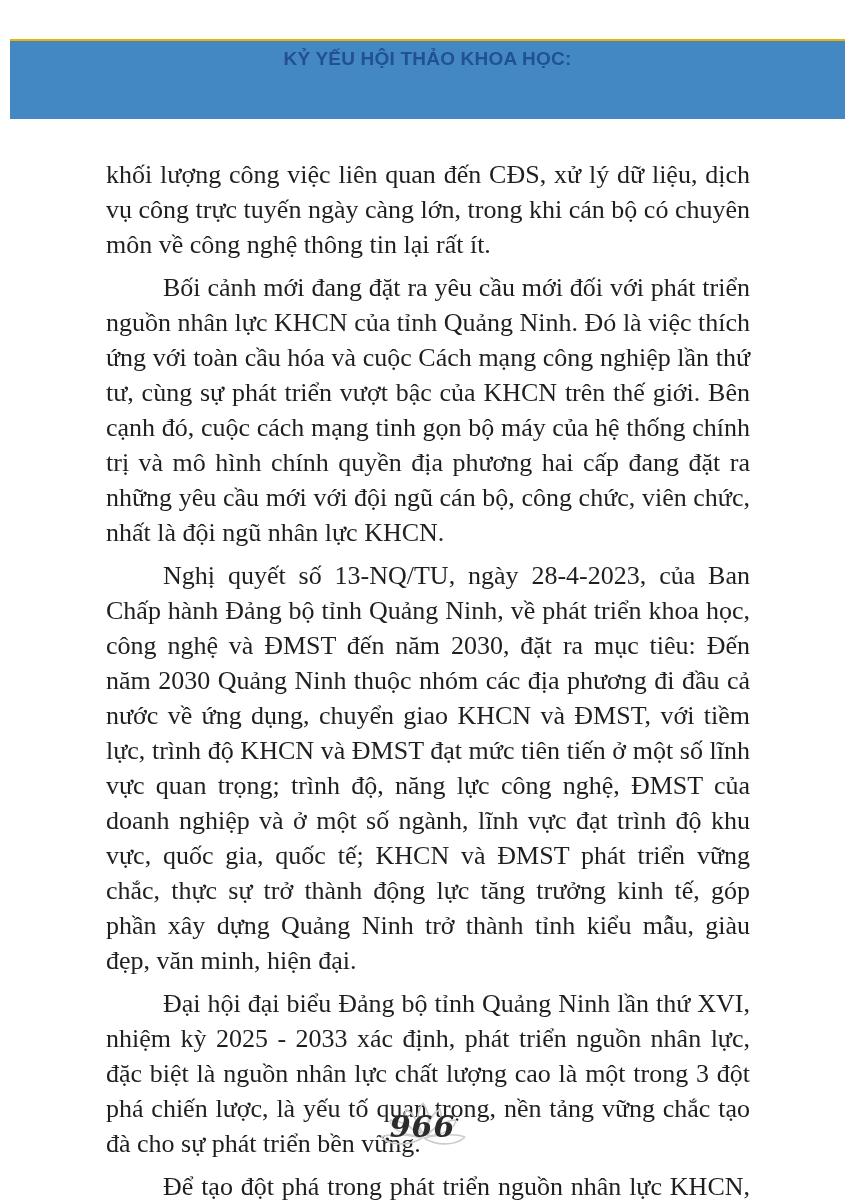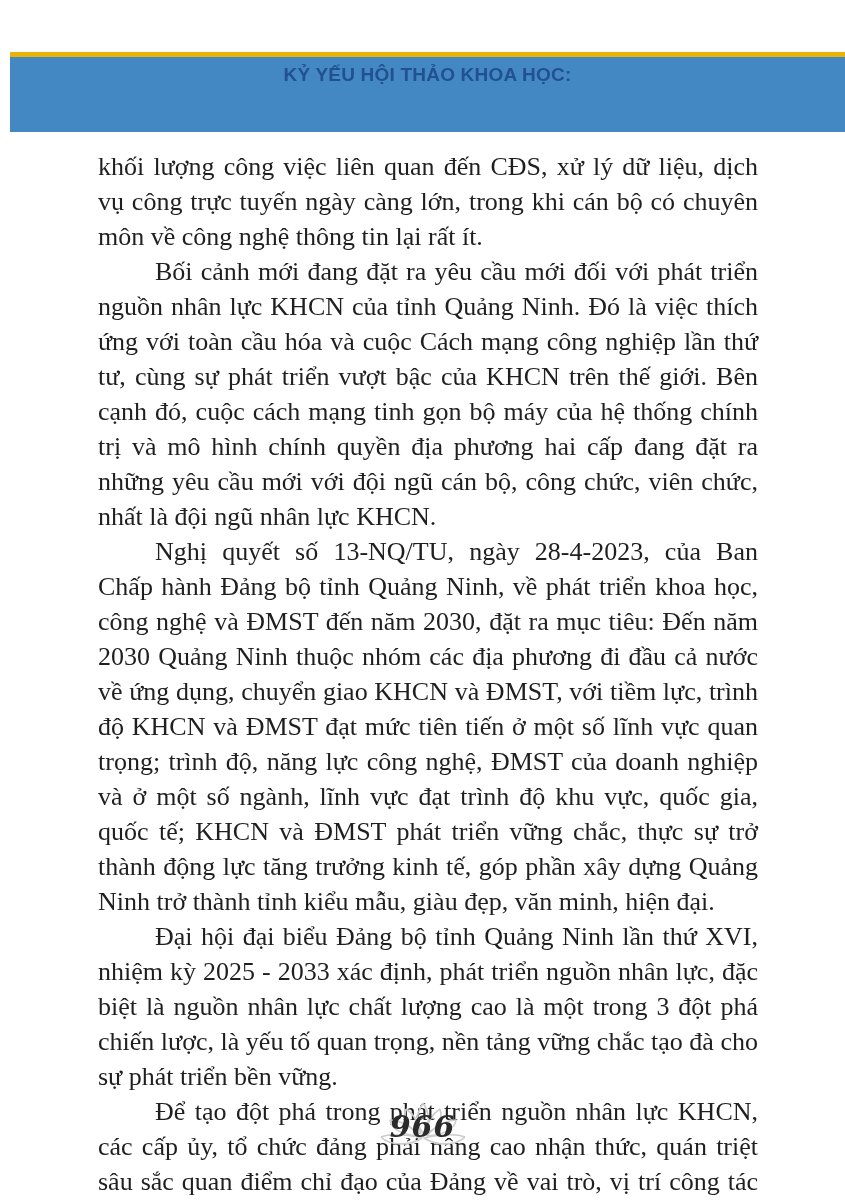--- a/index.html
+++ b/index.html
@@ -12,26 +12,26 @@
     width: 845px;
     height: 1200px;
     background: #ffffff;
     overflow: hidden;
     font-family: "Liberation Serif", "DejaVu Serif", serif;
   }
 
   
   .banner {
     position: absolute;
-    top: 52px;
+    top: 39px;
     left: 10px;
     right: 0;
     height: 80px;
     background: #4488c3;
-    border-top: 5px solid #eab308;
+    border-top: 2px solid #eab308;
     box-sizing: border-box;
     text-align: center;
     font-family: "Liberation Sans", "DejaVu Sans", sans-serif;
     font-weight: bold;
     letter-spacing: 0.2px;
     padding-top: 6px;
   }
   .banner-title {
     color: #21518f;
     font-size: 19px;
@@ -48,21 +48,21 @@
     position: absolute;
     top: 149px;
     left: 98px;
     width: 660px;
     color: #1f1f1f;
     font-size: 26px;
     line-height: 35px;
     text-align: justify;
   }
   .body-text p {
-    margin: 0;
+    margin: 8px;
   }
   .body-text p.indent {
     text-indent: 57px;
   }
 
   
   .footer {
     position: absolute;
     left: 0;
     right: 0;

